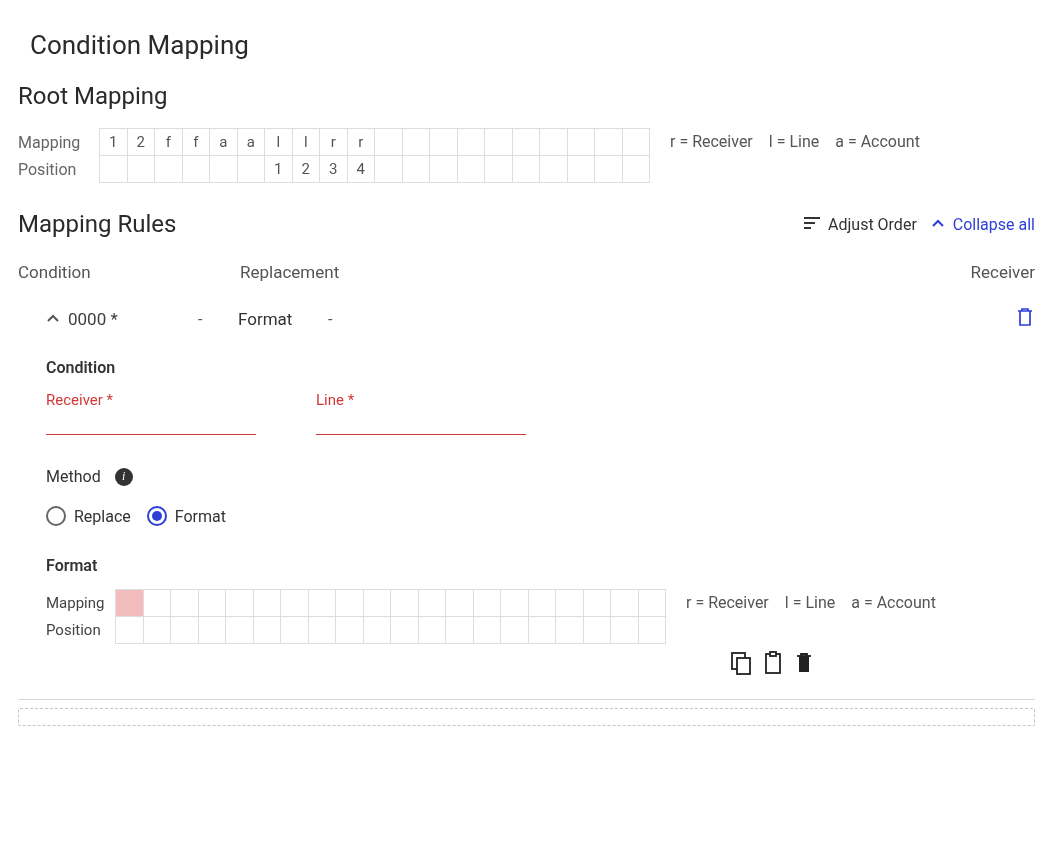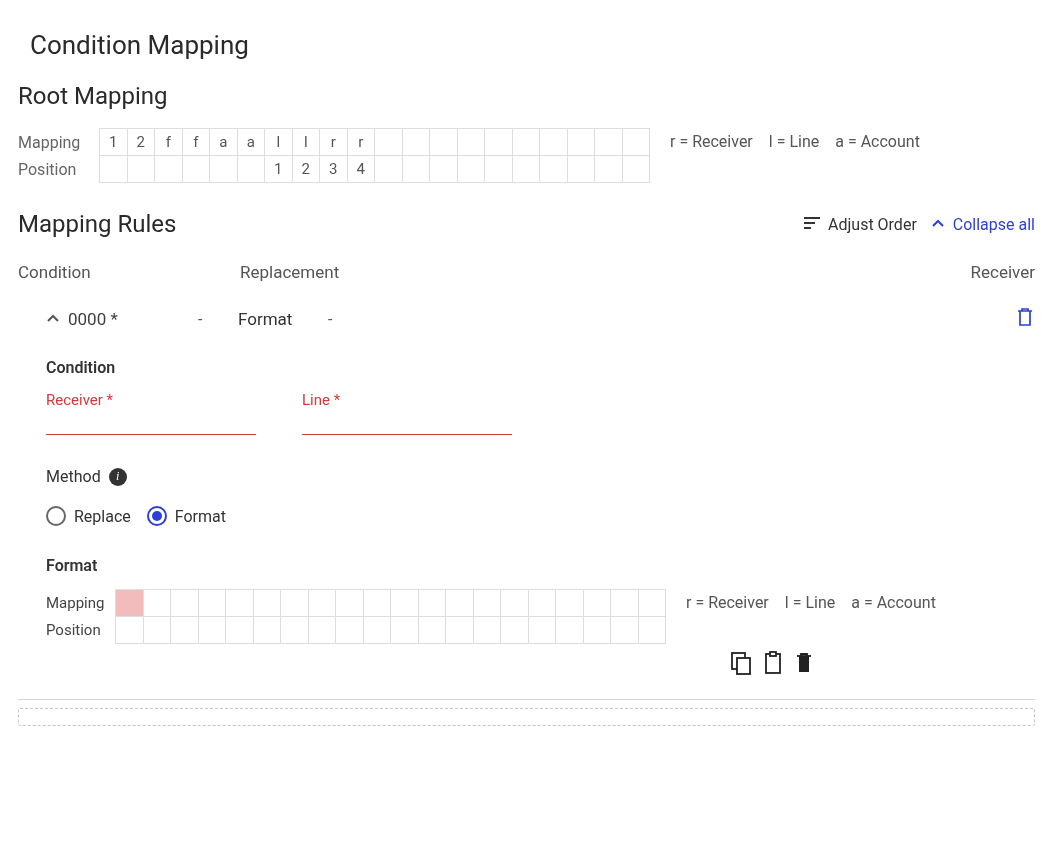--- a/index.html
+++ b/index.html
@@ -144,21 +144,21 @@
     margin-top: 26px;
   }
   .detail-title {
     font-weight: 600;
     font-size: 16px;
     color: #333;
     margin-bottom: 14px;
   }
   .cond-inputs {
     display: flex;
-    gap: 46px;
+    gap: 60px;
     margin-bottom: 32px;
   }
   .input-wrap {
     display: flex;
     flex-direction: column;
   }
   .input-label {
     font-size: 15px;
     color: #d23a3a;
     margin-bottom: 2px;
@@ -168,21 +168,21 @@
     border-bottom: 1px solid #d23a3a;
     outline: none;
     font-size: 15px;
     padding: 3px 0;
     width: 210px;
     background: transparent;
   }
   .method-row {
     display: flex;
     align-items: center;
-    gap: 8px;
+    gap: 14px;
     margin-bottom: 20px;
   }
   .info-icon {
     width: 18px; height: 18px;
     border-radius: 50%;
     background: #333;
     color: #fff;
     display: inline-flex;
     align-items: center; justify-content: center;
     font-size: 12px;

